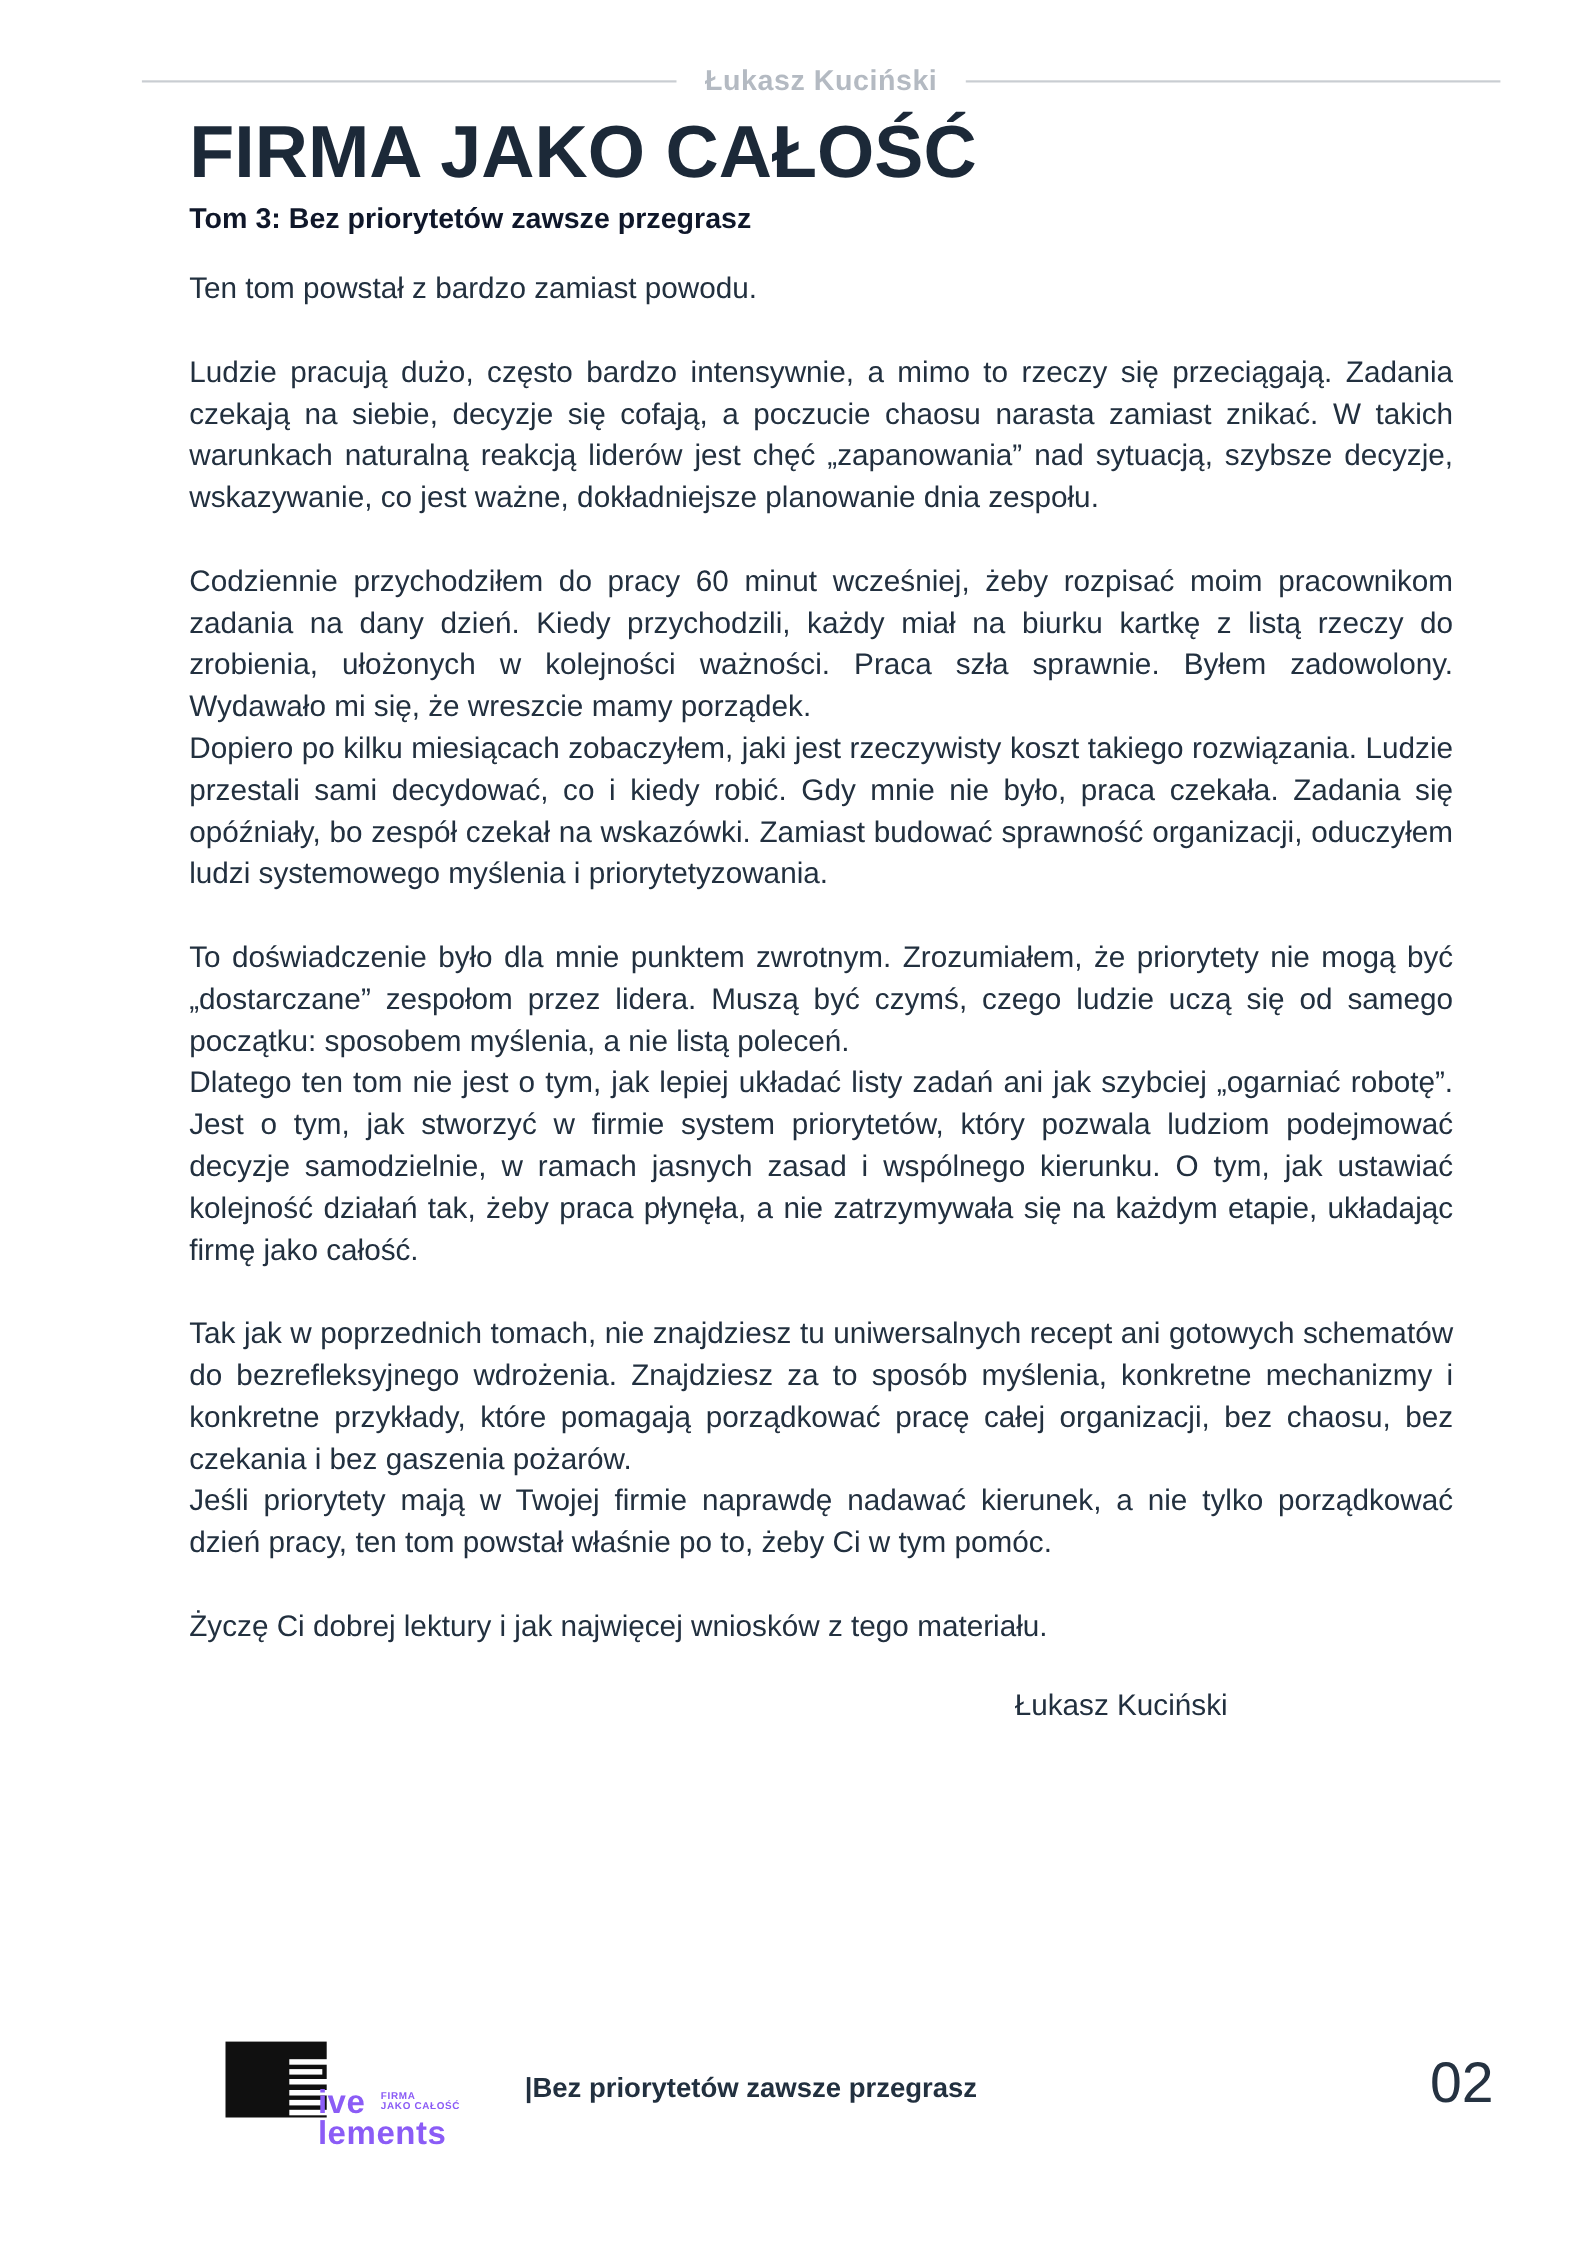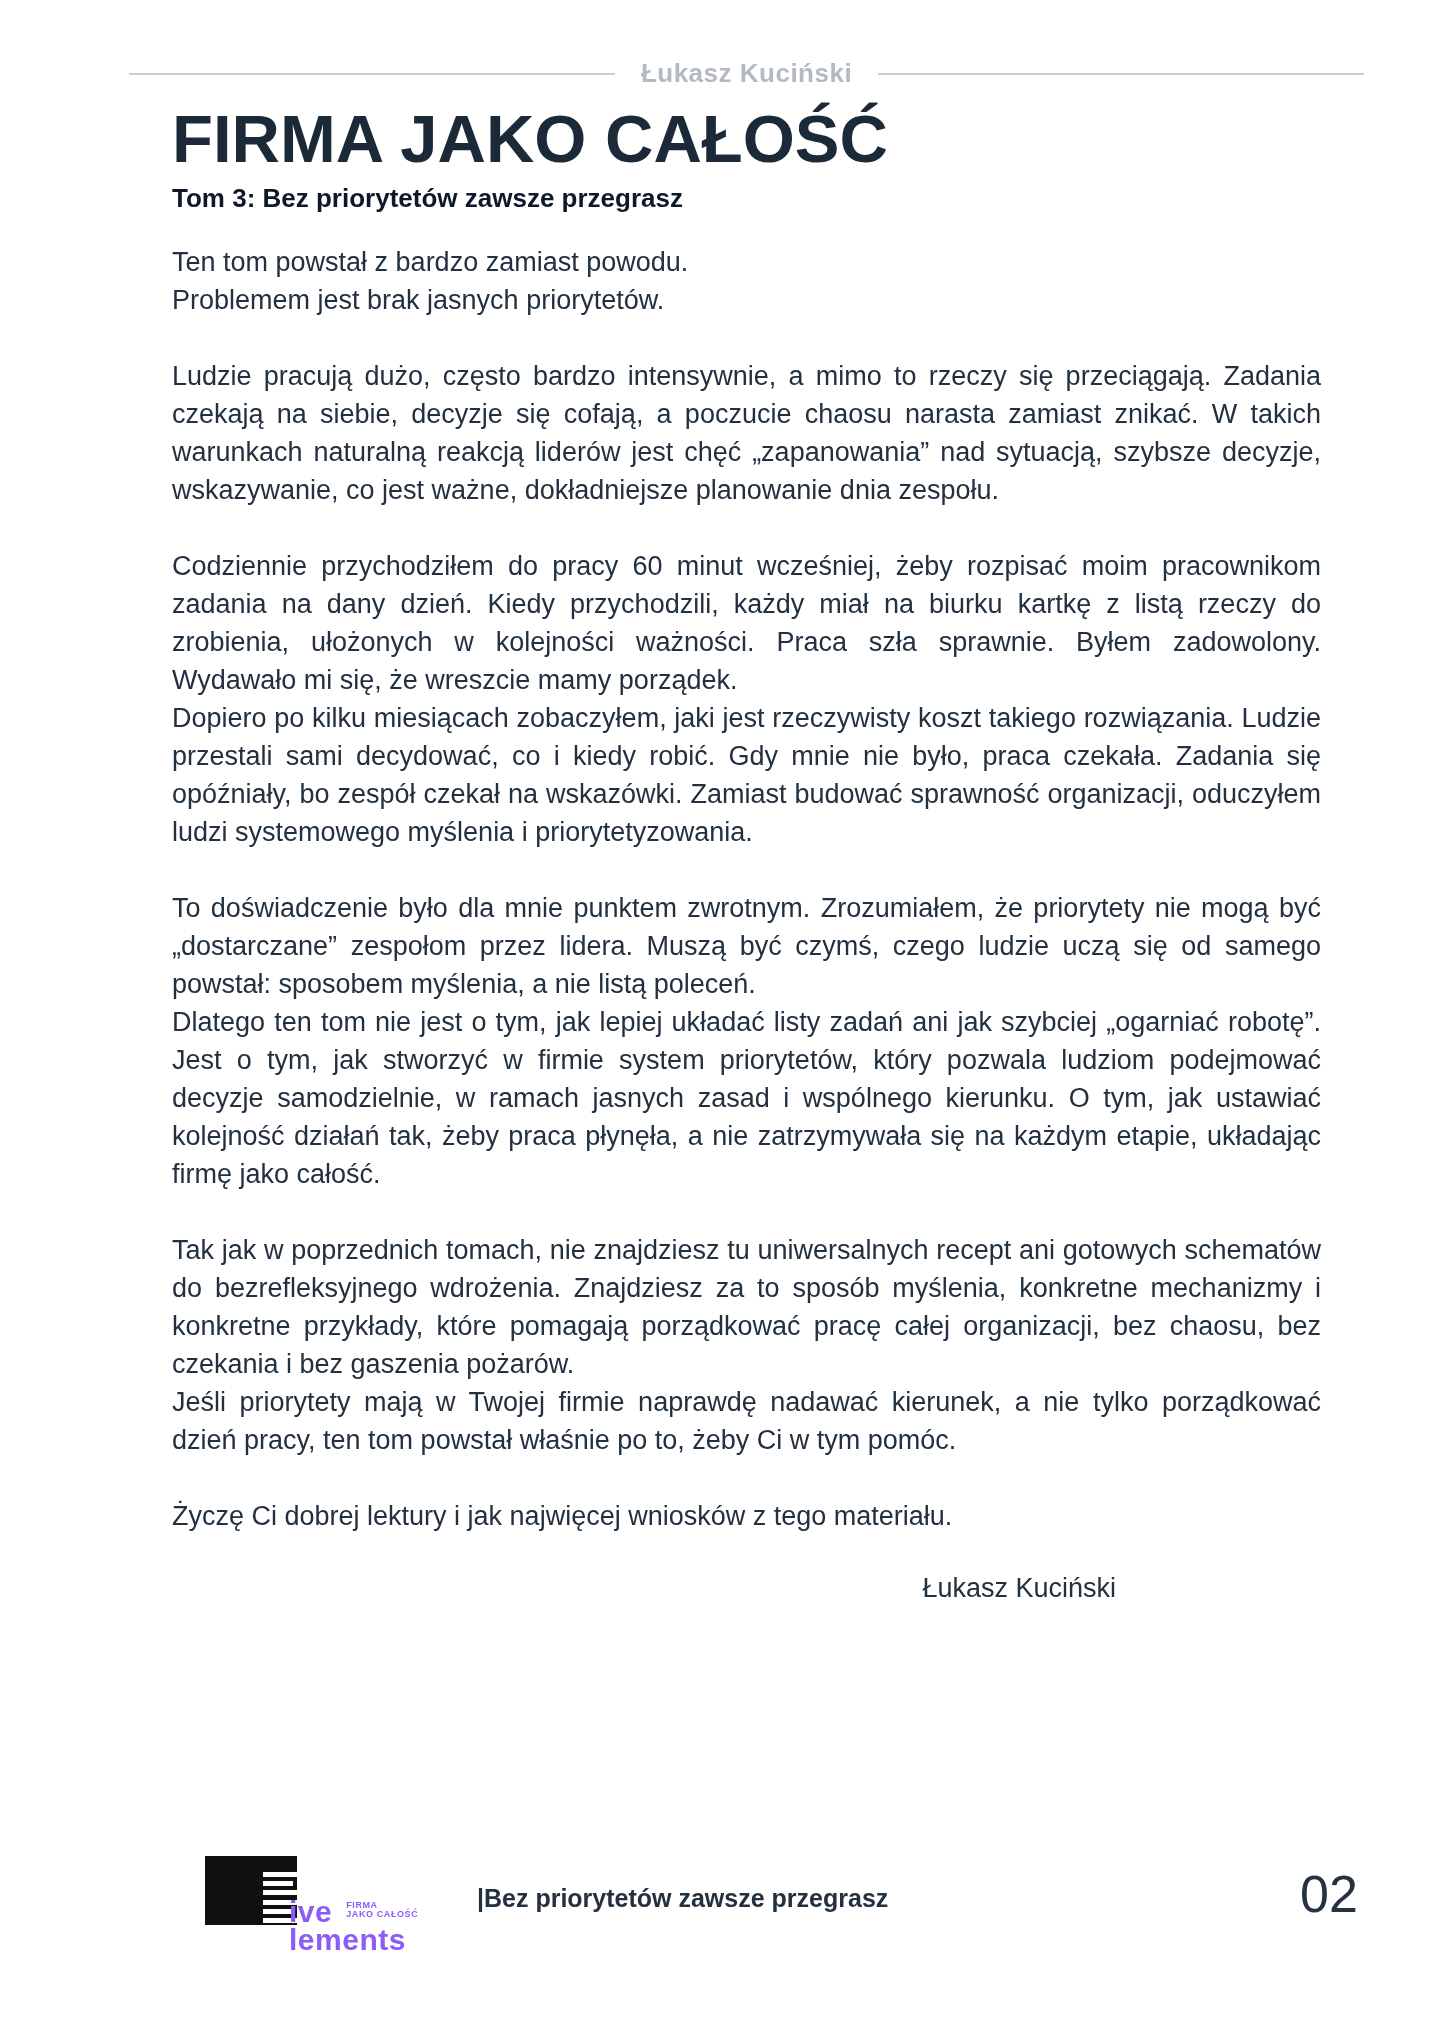--- a/index.html
+++ b/index.html
@@ -88,31 +88,30 @@
     <div class="rule"></div>
   </div>
 
   <div class="content">
     <div class="title">FIRMA JAKO CAŁOŚĆ</div>
     <div class="subtitle">Tom 3: Bez priorytetów zawsze przegrasz</div>
 
     <div class="body-text">
         <div class="paragraph">
           <div class="para-text">Ten tom powstał z bardzo zamiast powodu.</div>
-          <div class="para-text">Problemem jest brak jasnych priorytetów.</div>
         </div>
         <div class="paragraph">
           <div class="para-text">Ludzie pracują dużo, często bardzo intensywnie, a mimo to rzeczy się przeciągają. Zadania czekają na siebie, decyzje się cofają, a poczucie chaosu narasta zamiast znikać. W takich warunkach naturalną reakcją liderów jest chęć „zapanowania” nad sytuacją, szybsze decyzje, wskazywanie, co jest ważne, dokładniejsze planowanie dnia zespołu.</div>
         </div>
         <div class="paragraph">
           <div class="para-text">Codziennie przychodziłem do pracy 60 minut wcześniej, żeby rozpisać moim pracownikom zadania na dany dzień. Kiedy przychodzili, każdy miał na biurku kartkę z listą rzeczy do zrobienia, ułożonych w kolejności ważności. Praca szła sprawnie. Byłem zadowolony. Wydawało mi się, że wreszcie mamy porządek.</div>
           <div class="para-text">Dopiero po kilku miesiącach zobaczyłem, jaki jest rzeczywisty koszt takiego rozwiązania. Ludzie przestali sami decydować, co i kiedy robić. Gdy mnie nie było, praca czekała. Zadania się opóźniały, bo zespół czekał na wskazówki. Zamiast budować sprawność organizacji, oduczyłem ludzi systemowego myślenia i priorytetyzowania.</div>
         </div>
         <div class="paragraph">
-          <div class="para-text">To doświadczenie było dla mnie punktem zwrotnym. Zrozumiałem, że priorytety nie mogą być „dostarczane” zespołom przez lidera. Muszą być czymś, czego ludzie uczą się od samego powstał: sposobem myślenia, a nie listą poleceń.</div>
+          <div class="para-text">To doświadczenie było dla mnie punktem zwrotnym. Zrozumiałem, że priorytety nie mogą być „dostarczane” zespołom przez lidera. Muszą być czymś, czego ludzie uczą się od samego początku: sposobem myślenia, a nie listą poleceń.</div>
           <div class="para-text">Dlatego ten tom nie jest o tym, jak lepiej układać listy zadań ani jak szybciej „ogarniać robotę”. Jest o tym, jak stworzyć w firmie system priorytetów, który pozwala ludziom podejmować decyzje samodzielnie, w ramach jasnych zasad i wspólnego kierunku. O tym, jak ustawiać kolejność działań tak, żeby praca płynęła, a nie zatrzymywała się na każdym etapie, układając firmę jako całość.</div>
         </div>
         <div class="paragraph">
           <div class="para-text">Tak jak w poprzednich tomach, nie znajdziesz tu uniwersalnych recept ani gotowych schematów do bezrefleksyjnego wdrożenia. Znajdziesz za to sposób myślenia, konkretne mechanizmy i konkretne przykłady, które pomagają porządkować pracę całej organizacji, bez chaosu, bez czekania i bez gaszenia pożarów.</div>
           <div class="para-text">Jeśli priorytety mają w Twojej firmie naprawdę nadawać kierunek, a nie tylko porządkować dzień pracy, ten tom powstał właśnie po to, żeby Ci w tym pomóc.</div>
         </div>
         <div class="paragraph">
           <div class="para-text">Życzę Ci dobrej lektury i jak najwięcej wniosków z tego materiału.</div>
         </div>
       </div>

